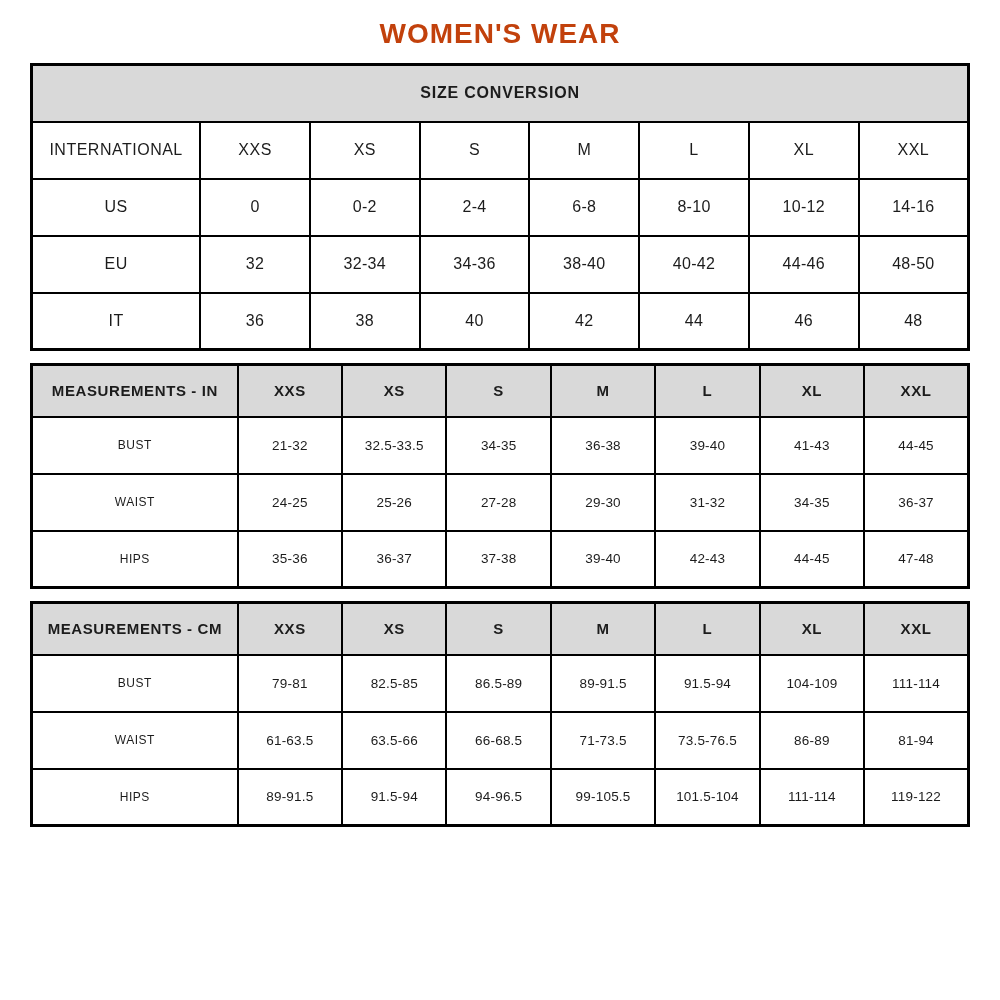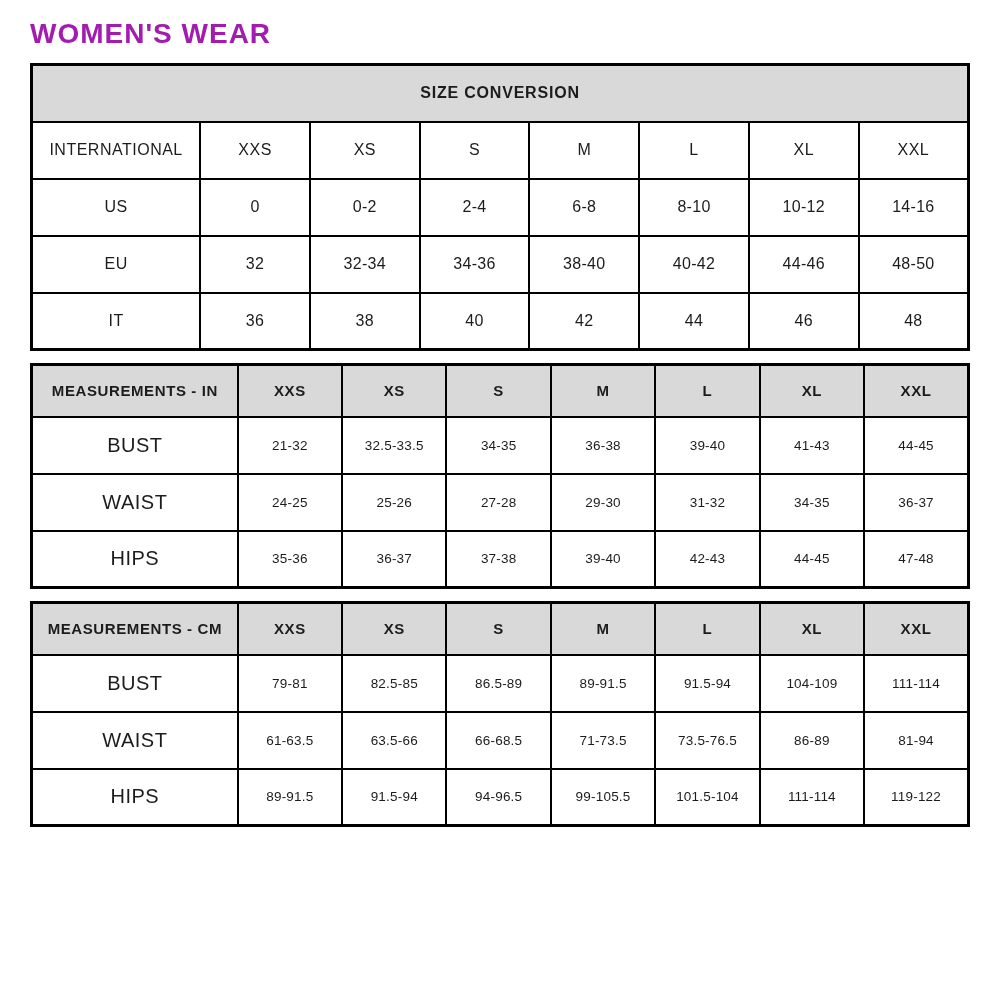--- a/index.html
+++ b/index.html
@@ -12,24 +12,25 @@
   html,body{margin:0;padding:0;}
   body{
     width:1000px;height:1000px;
     background:var(--bg);
     color:var(--text);
     font-family:"Liberation Sans","DejaVu Sans",sans-serif;
   }
   .page{padding:10px 30px 0 30px;}
   h1.title{
     margin:8px 0 13px 0;
+    text-align:center;
     font-size:28px;
     font-weight:700;
     letter-spacing:1px;
-    color:#a21caf;
+    color:#c2410c;
   }
   table.tbl{
     width:100%;
     border-collapse:collapse;
     table-layout:fixed;
     border:3px solid var(--border);
     margin-bottom:12px;
   }
   table.tbl:last-child{margin-bottom:0;}
   .tbl td,.tbl th{
@@ -52,21 +53,21 @@
   .size-tbl .row-label{font-size:16px;letter-spacing:0.5px;}
   .size-tbl .val{font-size:16px;letter-spacing:0.3px;}
   
   .meas .gray-hdr{
     background:var(--header-bg);
     font-weight:700;
     font-size:15px;
     letter-spacing:0.6px;
     height:52px;
   }
-  .meas .row-label{font-size:20px;letter-spacing:0.5px;text-align:center;}
+  .meas .row-label{font-size:12px;letter-spacing:0.5px;text-align:center;}
   .meas .val{font-size:13.5px;letter-spacing:0.2px;}
 </style>
 </head>
 <body>
 
 <div class="page">
 
   <h1 class="title">WOMEN'S WEAR</h1>
 
   <table class="tbl size-tbl">

